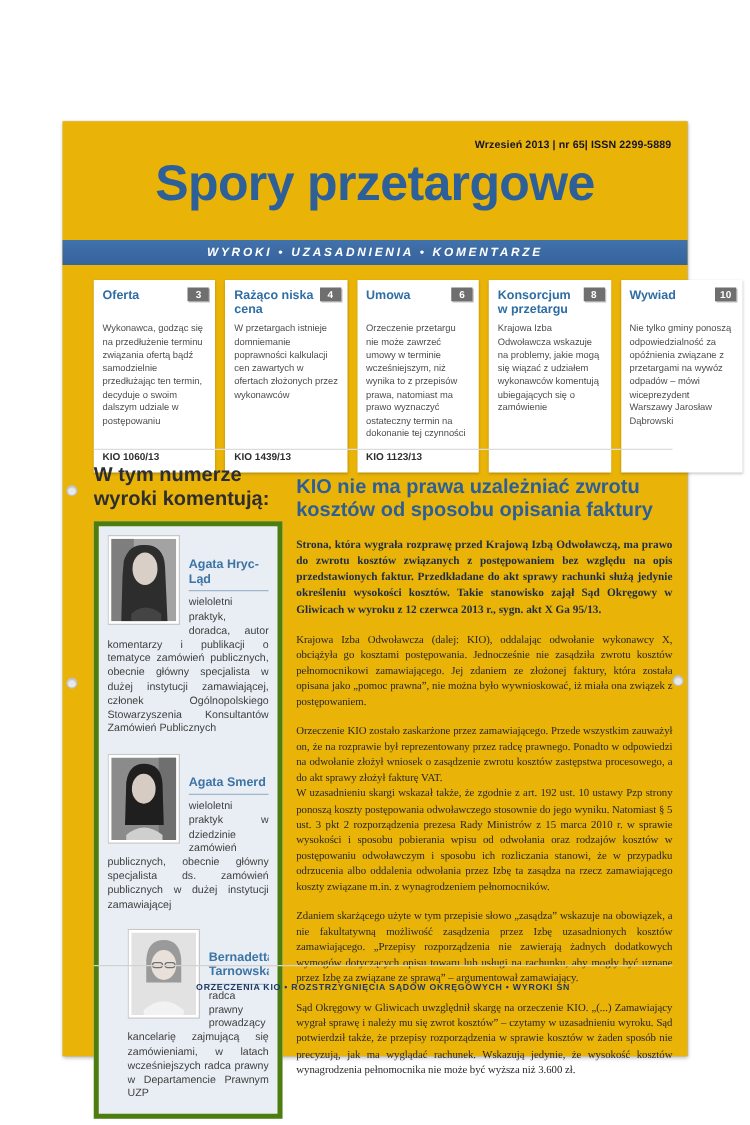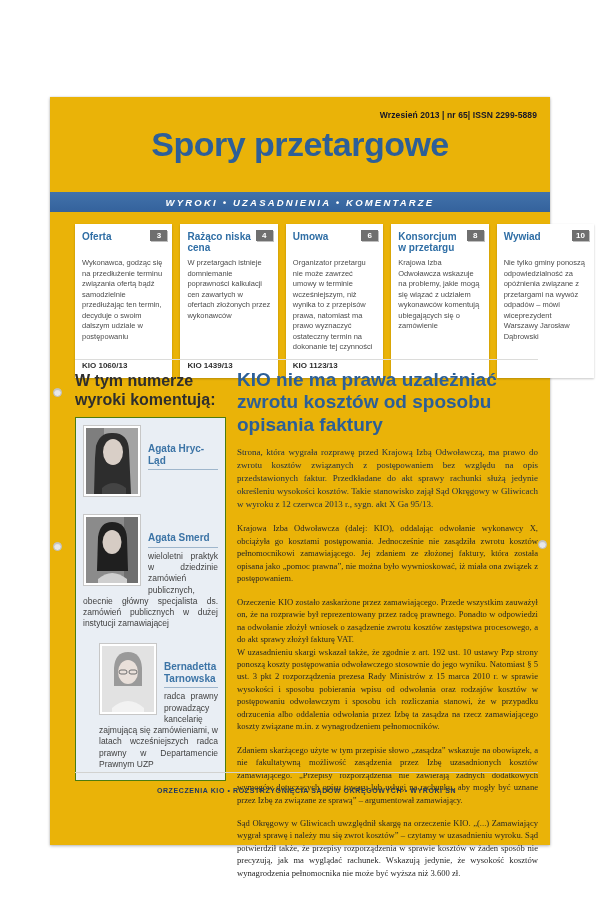--- a/index.html
+++ b/index.html
@@ -14,21 +14,21 @@
   }
   .page-inner{position:relative;width:100%;height:100%;}
 
   
   .issue-line{
     position:absolute;top:13px;right:13px;
     font-size:8.5px;font-weight:bold;color:#141428;letter-spacing:.1px;
   }
   .masthead{
     position:absolute;top:28px;left:0;width:100%;text-align:center;
-    font-size:34px;font-weight:bold;color:#2d5f98;letter-spacing:-.5px;
+    font-size:40px;font-weight:bold;color:#2d5f98;letter-spacing:-.5px;
   }
   .navbar{
     position:absolute;top:95px;left:0;width:100%;height:20px;
     background:linear-gradient(#4272ab,#34629c);
     display:flex;align-items:center;justify-content:center;font-style:italic;
   }
   .navbar span{
     color:#ffffff;font-size:9.5px;font-weight:bold;letter-spacing:2.2px;
   }
 
@@ -66,21 +66,21 @@
   
   .main{
     position:absolute;top:272px;left:25px;width:463px;
     display:flex;gap:11px;align-items:flex-start;
   }
   .sidebar{width:151px;flex:0 0 151px;}
   .sidebar-heading{
     font-size:16px;font-weight:bold;color:#2e2e2e;line-height:1.2;margin:2px 0 8px;
   }
   .authors-panel{
-    background:#e9eef4;border:1px solid #4d7c0f;padding:7px 7px 10px;
+    background:#e9eef4;border:4px solid #4d7c0f;padding:7px 7px 10px;
   }
   .author{overflow:hidden;margin-bottom:14px;}
   .author:last-child{margin-bottom:0;margin-left:16px;}
   .photo{
     float:left;width:52px;height:66px;background:#ffffff;border:1px solid #c7c7c7;
     padding:2px;margin:0 7px 3px 0;box-sizing:content-box;
   }
   .photo svg{display:block;width:52px;height:66px;}
   .author-name{
     padding-top:18px;color:#3c74a6;font-weight:bold;font-size:10px;line-height:1.15;
@@ -88,25 +88,25 @@
     overflow:hidden;
   }
   .author-bio{
     font-size:8.5px;line-height:1.32;color:#3f3f3f;text-align:justify;
   }
 
   
   .article{flex:1 1 auto;font-family:"Liberation Serif",serif;}
   .article-title{
     font-family:"Liberation Sans",sans-serif;
-    color:#2c5f97;font-weight:bold;font-size:19px;line-height:1.18;
-    margin:0 0 10px;
+    color:#2c5f97;font-weight:bold;font-size:16px;line-height:1.18;
+    margin:12px 0 10px;
   }
   .article-lead{
-    font-weight:normal;color:#1c2c45;font-size:9px;line-height:1.45;
+    font-weight:bold;color:#1c2c45;font-size:9px;line-height:1.45;
     text-align:justify;margin:0 0 11px;
   }
   .article-text p{
     font-size:8.6px;line-height:1.45;color:#262626;text-align:justify;
     margin:0 0 11px;
   }
   .article-text p.joined{margin-top:-11px;}
 
   
   .footer{
@@ -152,21 +152,21 @@
       <div class="card">
         <div class="card-title">Rażąco niska cena</div>
         <div class="badge">4</div>
         <div class="card-text">W przetargach istnieje domniemanie poprawności kalkulacji cen zawartych w ofertach złożonych przez wykonawców</div>
         <div class="card-ref">KIO 1439/13</div>
       </div>
 
       <div class="card">
         <div class="card-title">Umowa</div>
         <div class="badge">6</div>
-        <div class="card-text">Organizator przetargu nie może zawrzeć umowy w terminie wcześniejszym, niż wynika to z przepisów prawa, natomiast ma prawo wyznaczyć ostateczny termin na dokonanie tej czynności</div>
+        <div class="card-text">Orzeczenie przetargu nie może zawrzeć umowy w terminie wcześniejszym, niż wynika to z przepisów prawa, natomiast ma prawo wyznaczyć ostateczny termin na dokonanie tej czynności</div>
         <div class="card-ref">KIO 1123/13</div>
       </div>
 
       <div class="card">
         <div class="card-title">Konsorcjum w przetargu</div>
         <div class="badge">8</div>
         <div class="card-text">Krajowa Izba Odwoławcza wskazuje na problemy, jakie mogą się wiązać z udziałem wykonawców komentują ubiegających się o zamówienie</div>
         <div class="card-ref"></div>
       </div>
 
@@ -191,20 +191,21 @@
             <span class="photo">
               <svg viewBox="0 0 52 66" xmlns="http://www.w3.org/2000/svg">
                 <rect width="52" height="66" fill="#a3a3a3"></rect>
                 <rect width="18" height="66" fill="#7e7e7e"></rect>
                 <path d="M10 18 Q14 4 27 5 Q42 5 43 22 L45 66 L8 66 L9 30 Z" fill="#2d2d2d"></path>
                 <ellipse cx="27" cy="24" rx="10" ry="13" fill="#d9cfc7"></ellipse>
                 <path d="M16 60 Q27 50 40 60 L40 66 L16 66 Z" fill="#444"></path>
               </svg>
             </span>
             <div class="author-name">Agata Hryc-Ląd</div>
+            <div class="author-bio">wieloletni praktyk, doradca, autor komentarzy i publikacji o tematyce zamówień publicznych, obecnie główny specjalista w dużej instytucji zamawiającej, członek Ogólnopolskiego Stowarzyszenia Konsultantów Zamówień Publicznych</div>
           </div>
 
           <div class="author">
             <span class="photo">
               <svg viewBox="0 0 52 66" xmlns="http://www.w3.org/2000/svg">
                 <rect width="52" height="66" fill="#8b8b8b"></rect>
                 <rect x="38" width="14" height="66" fill="#6f6f6f"></rect>
                 <path d="M12 20 Q14 5 26 5 Q40 5 41 21 L42 54 L11 54 Z" fill="#1f1f1f"></path>
                 <ellipse cx="26" cy="25" rx="9.5" ry="12" fill="#d6ccc4"></ellipse>
                 <path d="M12 62 Q26 50 41 62 L41 66 L12 66 Z" fill="#cfcfcf"></path>

